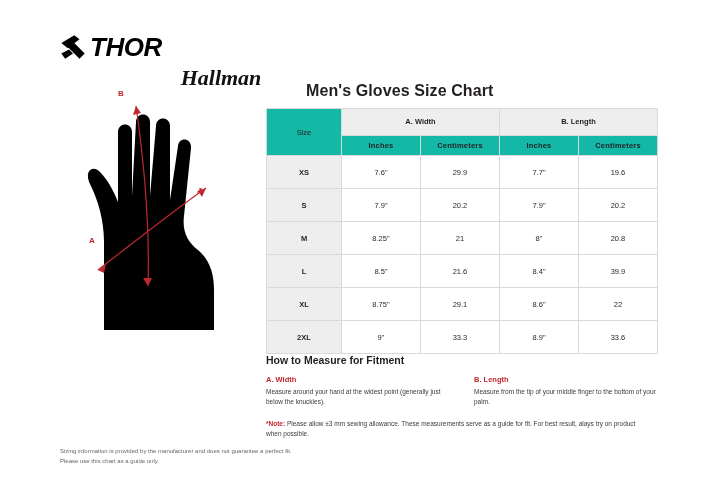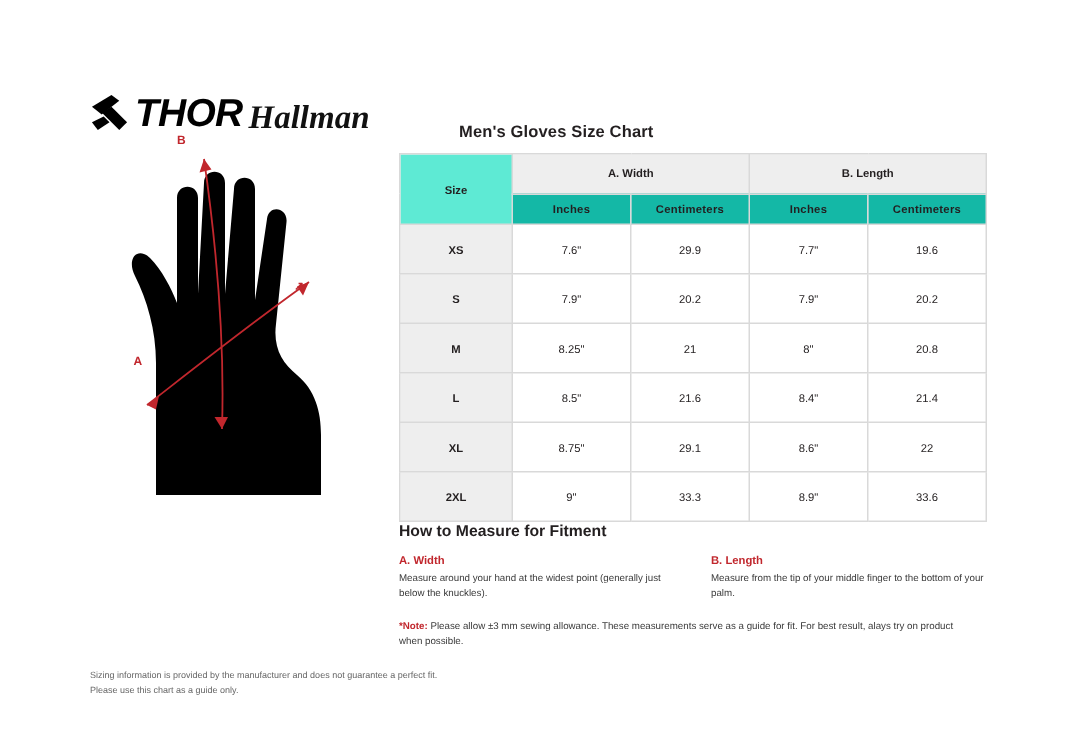--- a/index.html
+++ b/index.html
@@ -21,22 +21,22 @@
     width: 720px;
     height: 492px;
   }
 
   
   .brand {
     position: absolute;
     left: 60px;
     top: 34px;
     display: flex;
-    align-items: flex-end;
-    gap: 4px;
+    align-items: flex-start;
+    gap: 19px;
   }
   .thor-logo {
     display: flex;
     align-items: center;
     gap: 4px;
   }
   .thor-mark {
     width: 26px;
     height: 26px;
   }
@@ -81,21 +81,21 @@
   .lbl-arrow-r { left: 140px; top: 94px; }
 
   
   .right-col {
     position: absolute;
     left: 266px;
     top: 82px;
     width: 392px;
   }
   .chart-title {
-    font-size: 11px;
+    font-size: 16px;
     font-weight: bold;
     color: #231f20;
     margin: 0 0 8px 0;
     letter-spacing: 0.1px;
     padding-left: 40px;
   }
 
   
   table.size-chart {
     border-collapse: collapse;
@@ -105,22 +105,22 @@
   table.size-chart th,
   table.size-chart td {
     border: 1px solid #d9d9d9;
     text-align: center;
     vertical-align: middle;
     font-size: 7.5px;
     color: #231f20;
   }
   th.hdr-size {
     width: 72px;
-    background: #5eead4;
-    font-weight: bold;
+    background: #14b8a6;
+    font-weight: normal;
     font-size: 8px;
     height: 44px;
   }
   th.grp {
     background: #eeeeee;
     font-weight: bold;
     font-size: 8.5px;
     height: 22px;
   }
   th.sub {
@@ -270,21 +270,21 @@
           <td class="val">8.25"</td>
           <td class="val">21</td>
           <td class="val">8"</td>
           <td class="val">20.8</td>
         </tr>
         <tr>
           <td class="size-cell">L</td>
           <td class="val">8.5"</td>
           <td class="val">21.6</td>
           <td class="val">8.4"</td>
-          <td class="val">21.4</td>
+          <td class="val">39.9</td>
         </tr>
         <tr>
           <td class="size-cell">XL</td>
           <td class="val">8.75"</td>
           <td class="val">29.1</td>
           <td class="val">8.6"</td>
           <td class="val">22</td>
         </tr>
         <tr>
           <td class="size-cell">2XL</td>

